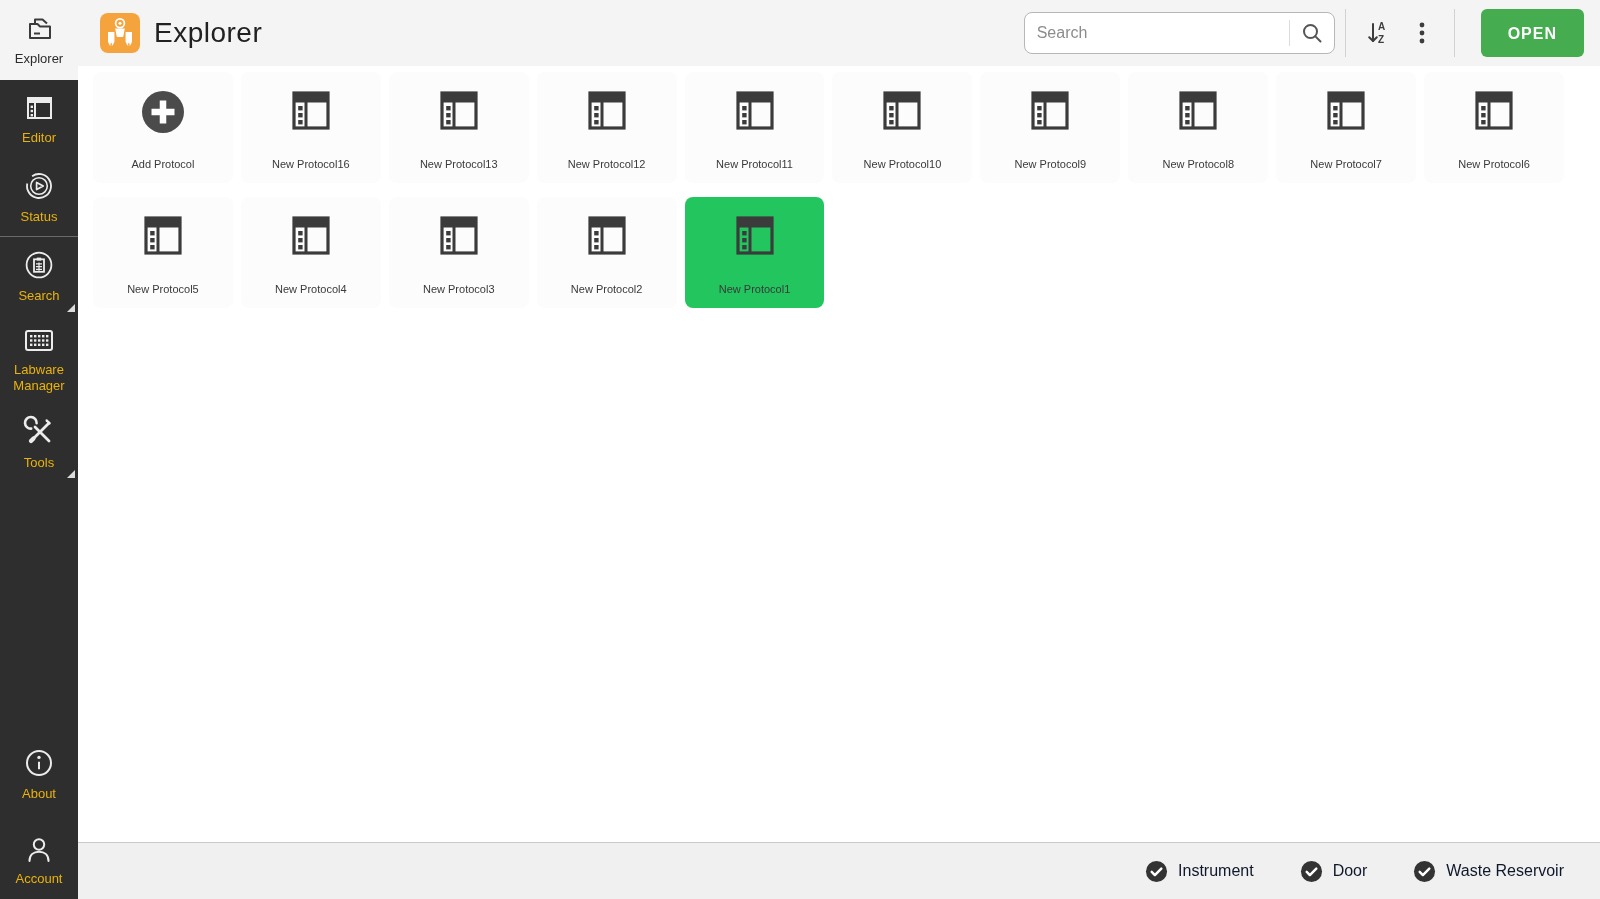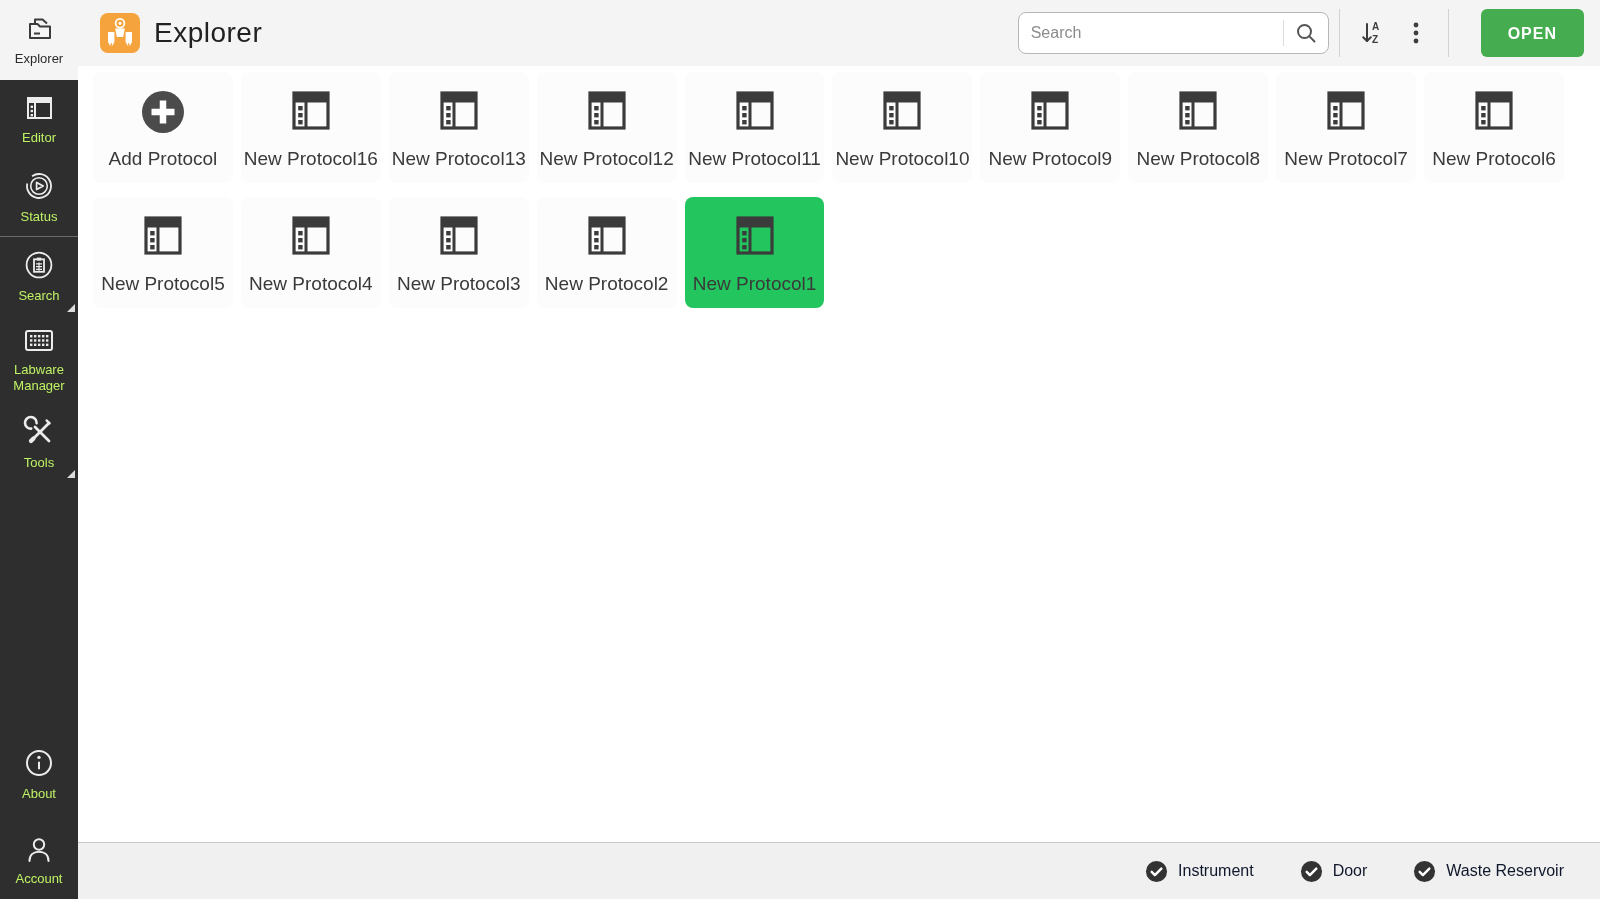--- a/index.html
+++ b/index.html
@@ -5,21 +5,21 @@
   * { box-sizing: border-box; margin: 0; padding: 0; }
   html,body { width:1600px; height:899px; overflow:hidden;
     font-family:"Liberation Sans", sans-serif; background:#fff; }
   .app { display:flex; width:1600px; height:899px; }
 
   
   .sidebar { width:78px; flex-shrink:0; background:#2e2e2e; display:flex;
     flex-direction:column; }
   .side-item { position:relative; min-height:78px; display:flex; flex-direction:column;
     align-items:center; justify-content:center; gap:7px; padding:10px 2px;
-    color:#bef264; font-size:13px; line-height:1.2; text-align:center; cursor:pointer; }
+    color:#eab308; font-size:13px; line-height:1.2; text-align:center; cursor:pointer; }
   .side-item .icon { display:flex; }
   .side-item.active { background:#f4f4f4; color:#2b2b2b; min-height:80px; }
   .side-divider { height:1px; background:#6a6a6a; }
   .side-item.about { margin-top:auto; margin-bottom:8px; }
   .corner { position:absolute; right:3px; bottom:3px; width:0; height:0;
     border-left:8px solid transparent; border-bottom:8px solid #dcdcdc; }
 
   
   .main { flex:1; display:flex; flex-direction:column; background:#fff; }
 
@@ -33,33 +33,33 @@
   .searchbox { width:311px; height:42px; background:#fff; border:1px solid #b7b7b7;
     border-radius:8px; display:flex; align-items:center; padding:0 4px 0 12px; }
   .searchbox input { flex:1; border:none; outline:none; background:transparent;
     font-size:16px; color:#333; font-family:inherit; min-width:0; }
   .searchbox input::placeholder { color:#8c8c8c; }
   .inner-sep { width:1px; height:26px; background:#dcdcdc; margin-right:4px; }
   .search-btn, .iconbtn { background:none; border:none; cursor:pointer; display:flex;
     align-items:center; justify-content:center; padding:6px; }
   .vdiv { width:1px; height:48px; background:#d2d2d2; margin:0 10px; flex-shrink:0; }
   .iconbtn { width:44px; height:44px; }
-  .open-btn { height:48px; padding:16px 27px; margin-left:22px; border:none; border-radius:6px;
+  .open-btn { height:48px; padding:16px 27px; margin-left:16px; border:none; border-radius:6px;
     color:#fff; font-size:16px; font-weight:700; letter-spacing:1px; cursor:pointer;
     font-family:inherit; }
 
   
   .content { flex:1; padding:6px 36px 0 15px; display:grid;
     grid-template-columns:repeat(10, 1fr); grid-auto-rows:111px; gap:14px 8px;
     align-content:start; overflow:hidden; background:#fff; }
   .card { background:#fcfcfc; border-radius:8px; display:flex; flex-direction:column;
     align-items:center; cursor:pointer; }
   .card.selected { background:#22c55e; }
   .card .icon { margin-top:16px; display:flex; }
-  .card .label { margin-top:auto; margin-bottom:13px; font-size:19px; color:#3a3a3a;
+  .card .label { margin-top:auto; margin-bottom:13px; font-size:11px; color:#3a3a3a;
     white-space:nowrap; }
 
   
   footer { height:57px; flex-shrink:0; background:#f0f0f0; border-top:1px solid #c9c9c9;
     display:flex; align-items:center; justify-content:flex-end; gap:46px;
     padding-right:36px; }
   .status { display:flex; align-items:center; gap:10px; font-size:16px; color:#0f172a; }
   .status .icon { display:flex; }
 </style>
 </head>

